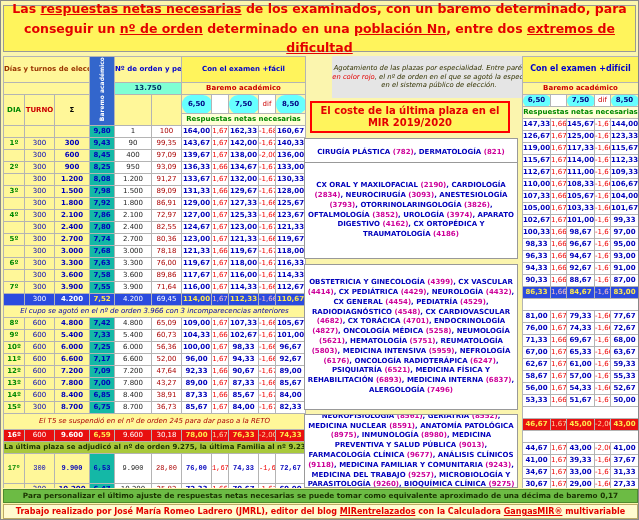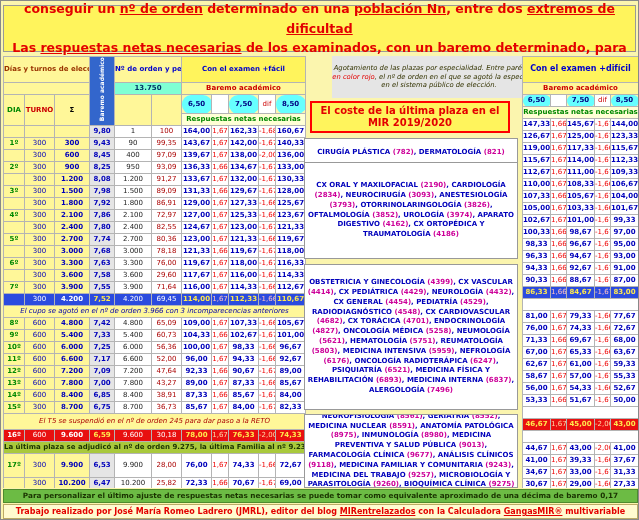--- a/index.html
+++ b/index.html
@@ -32,21 +32,21 @@
   .hdr-dia{background:#FFF799;color:#008800;font-weight:bold;}
   .hdr-turno{background:#FFF799;color:#CC0000;font-weight:bold;}
   .hdr-sigma{background:#FFF799;color:#000000;font-weight:bold;}
   .hdr-val{background:#66FFFF;color:#000080;font-weight:bold;border-radius:9px;}
   .hdr-dif{background:#FFFFFF;color:#CC0000;font-size:6px;}
   .hdr-netas{background:#FFFFD5;color:#008800;font-weight:bold;font-size:6px;}
   
   .c-dia{background:#FFF799;color:#008800;font-weight:bold;}
   .c-turno{background:#FFF799;color:#0000BB;}
   .c-sigma{background:#FFF799;color:#0000BB;font-weight:bold;}
-  .c-bar{background:#e5e5e5;color:#0000BB;font-weight:bold;}
+  .c-bar{background:#14b8a6;color:#0000BB;font-weight:bold;}
   .c-ord{background:#FFFFFF;color:#222222;}
   .c-pct{background:#FFFFFF;color:#AA0000;}
   .c-val{background:#FFFFFF;color:#0000BB;font-weight:bold;}
   .c-dif{background:#FFFFFF;color:#EE0000;font-size:6px;}
   tr.hl-blue td{background:#2B4BDF !important;color:#FFFFFF;}
   tr.hl-blue td.c-val,tr.hl-blue td.c-bar{color:#FFE94D;}
   tr.hl-blue td.c-dif{color:#FFC2C2;}
   tr.hl-red td{background:#E81010 !important;color:#FFFFFF;}
   tr.hl-red td.c-val,tr.hl-red td.c-bar{color:#FFE94D;}
   tr.hl-red td.c-dif{color:#FFD9A6;}
@@ -80,22 +80,22 @@
   .credit-bar{position:absolute;left:2px;top:503px;width:635px;height:15px;background:#FFFBD0;
               border:1px solid #BBAA66;box-sizing:border-box;color:#E30000;font-weight:bold;
               font-size:8px;text-align:center;line-height:13px;}
 </style>
 </head>
 <body>
 
 <div class="page">
 
   <div class="title-box">
+    <div><span>Las </span><span class="u">respuestas netas necesarias</span><span> de los examinados, con un baremo determinado, para</span></div>
     <div><span>conseguir un </span><span class="u">nº de orden</span><span> determinado en una </span><span class="u">población Nn</span><span>, entre dos </span><span class="u">extremos de dificultad</span></div>
-    <div><span>Las </span><span class="u">respuestas netas necesarias</span><span> de los examinados, con un baremo determinado, para</span></div>
   </div>
 
   <div class="tblwrap" id="leftwrap">
     <table class="tbl" style="width:302px;">
       <colgroup>
         <col style="width:21px">
           <col style="width:30px">
           <col style="width:35px">
         <col style="width:25px">
           <col style="width:37px">
@@ -290,21 +290,21 @@
             <td class="c-val">118,00</td>
             <td class="c-dif">-1,67</td>
             <td class="c-val">116,33</td>
           </tr>
           <tr style="height: 12px;">
             <td class="c-dia"></td>
             <td class="c-turno">300</td>
             <td class="c-sigma">3.600</td>
             <td class="c-bar">7,58</td>
             <td class="c-ord">3.600</td>
-            <td class="c-pct">29,60</td>
+            <td class="c-pct">89,86</td>
             <td class="c-val">117,67</td>
             <td class="c-dif">1,67</td>
             <td class="c-val">116,00</td>
             <td class="c-dif">-1,67</td>
             <td class="c-val">114,33</td>
           </tr>
           <tr style="height: 12px;">
             <td class="c-dia">7º</td>
             <td class="c-turno">300</td>
             <td class="c-sigma">3.900</td>
@@ -449,21 +449,21 @@
             <td class="c-pct">30,18</td>
             <td class="c-val">78,00</td>
             <td class="c-dif">1,67</td>
             <td class="c-val">76,33</td>
             <td class="c-dif">-2,00</td>
             <td class="c-val">74,33</td>
           </tr>
           <tr style="height: 12px;">
             <td class="note-cell note-green" colspan="11">La última plaza se adjudicó al nº de orden 9.275, la última Familia al nº 9.238</td>
           </tr>
-          <tr style="height: 24px;">
+          <tr style="height: 30px; font-family: Liberation Mono, monospace;">
             <td class="c-dia">17º</td>
             <td class="c-turno">300</td>
             <td class="c-sigma">9.900</td>
             <td class="c-bar">6,53</td>
             <td class="c-ord">9.900</td>
             <td class="c-pct">28,00</td>
             <td class="c-val">76,00</td>
             <td class="c-dif">1,67</td>
             <td class="c-val">74,33</td>
             <td class="c-dif">-1,66</td>

